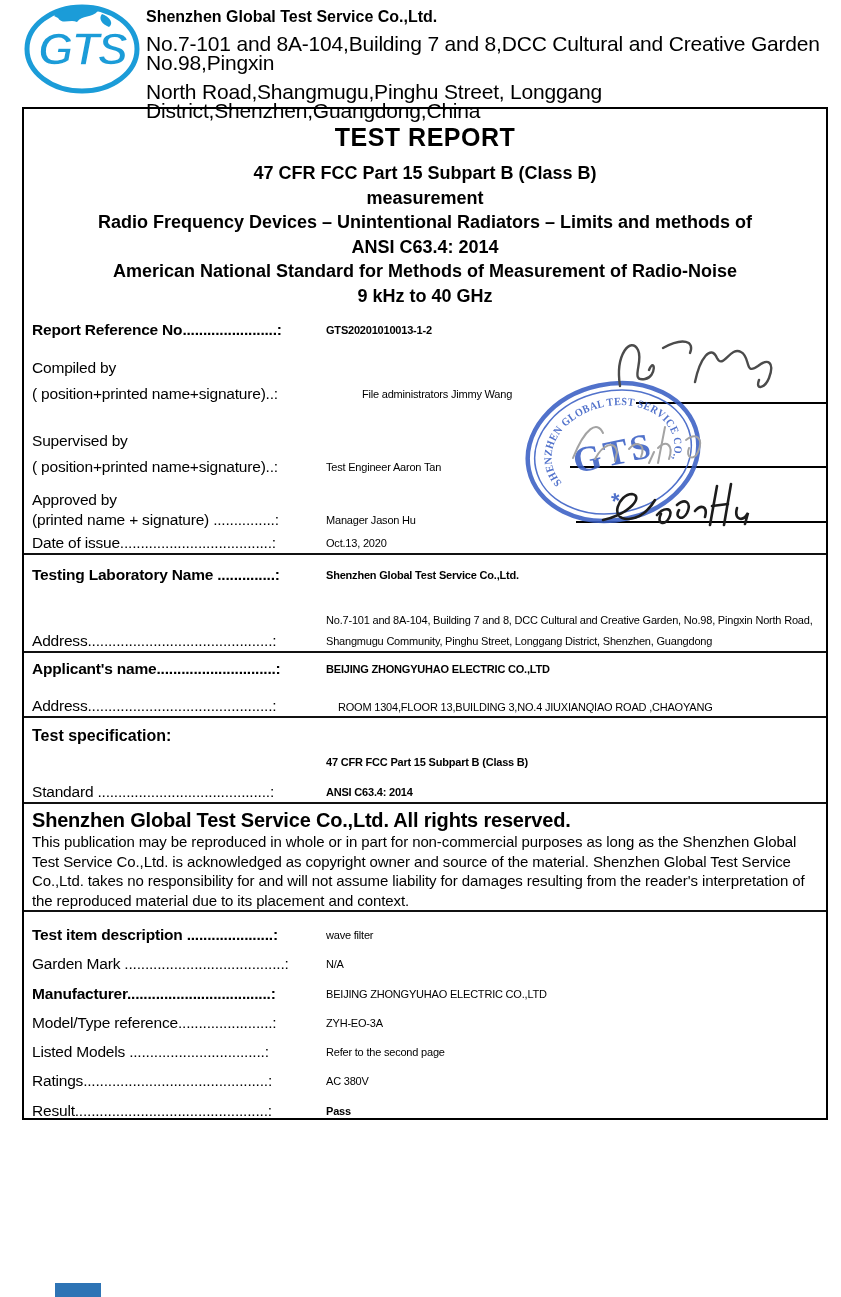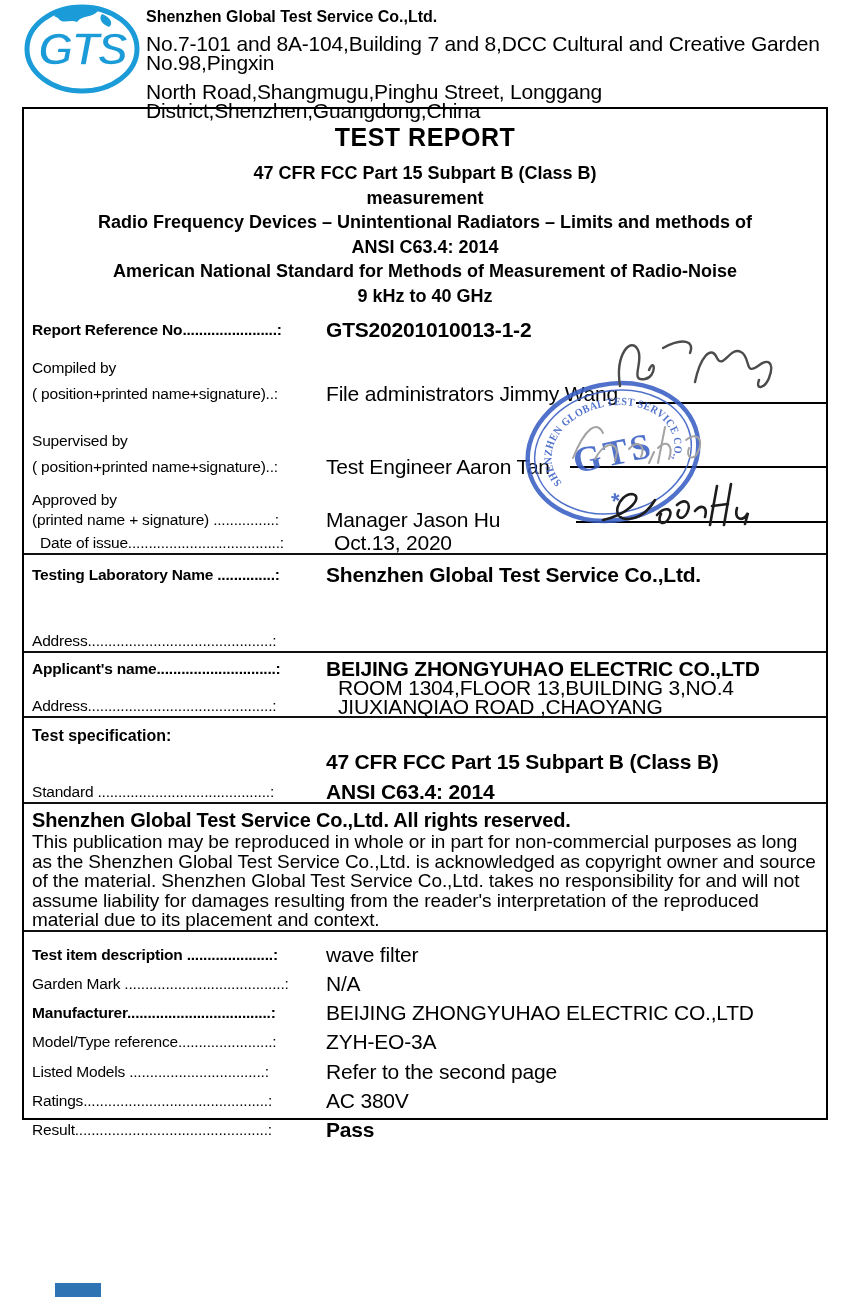--- a/index.html
+++ b/index.html
@@ -22,49 +22,49 @@
     position:absolute; left:22px; top:107px; width:806px; height:1013px;
     border:2px solid #000;
   }
 
   .title-block { height:204px; text-align:center; padding-top:10px; }
   .report-title { font-size:25px; font-weight:bold; line-height:36px; margin-bottom:6px; letter-spacing:0.5px; }
   .t2 { font-size:18px; font-weight:bold; line-height:24.5px; }
 
   .row { display:flex; align-items:flex-end; padding-left:8px; padding-right:6px; }
   .lbl { width:292px; flex:none; font-size:15.5px; line-height:20px; letter-spacing:-0.2px; }
-  .val { flex:1; font-size:21px; line-height:20px; padding-left:2px; letter-spacing:-0.2px; }
+  .val { flex:1; font-size:11px; line-height:20px; padding-left:2px; letter-spacing:-0.2px; }
   .b { font-weight:bold; }
 
   .r-ref { height:27px; padding-top:2px; }
-  .r-compiled { height:64px; padding-top:2px; }
+  .r-compiled { height:64px; padding-top:2px;gap:36px; }
   .r-compiled .sub { margin-top:6px; }
   .r-compiled .val { padding-top:26px; }
   .r-supervised { height:73px; padding-top:11px; }
   .r-supervised .sub { margin-top:6px; }
   .r-supervised .val { padding-top:26px; }
   .r-approved { height:53px; padding-top:2px; }
   .r-approved .val { padding-top:20px; }
-  .r-date { height:23px;margin-left:8px; }
+  .r-date { height:23px; }
 
   .sec { border-top:2px solid #111; }
   .sec-lab .r-name { height:30px; padding-top:13px; }
   .sec-lab .r-addr { height:66px; padding-top:2px; }
   .sec-lab .r-addr .val { line-height:20.5px; }
 
   .sec-app .r-name { height:26px; padding-top:4px; }
   .sec-app .r-addr { height:37px; }
   .sec-app .r-addr .val { line-height:18.5px; max-width:420px;margin-left:12px; }
 
   .sec-spec .spec-heading { height:33px; padding:9px 0 0 8px; font-size:16px; font-weight:bold; }
   .sec-spec .r-std { height:51px; padding-top:3px; }
   .sec-spec .std-l2 { margin-top:10px; }
 
   .sec-copy .reserved { height:26px; padding:5px 0 0 8px; font-size:20px; font-weight:bold; letter-spacing:-0.2px; }
-  .sec-copy .notice { padding:2px 6px 0 8px; font-size:19px; line-height:19.5px; letter-spacing:-0.1px; }
+  .sec-copy .notice { padding:2px 6px 0 8px; font-size:15px; line-height:19.5px; letter-spacing:-0.1px; }
 
   .sec-items .row { height:29.3px; }
   .sec-items .row:first-child { padding-top:4px; height:33px; }
 
   
   .sig-line { position:absolute; height:2px; background:#000; }
   .sig-line-1 { left:636px; top:402px; width:190px; }
   .sig-line-2 { left:570px; top:466px; width:256px; }
   .sig-line-3 { left:576px; top:521px; width:250px; }
 
@@ -140,20 +140,21 @@
     <div class="val">Oct.13, 2020</div>
   </div>
 
   <div class="sec sec-lab">
     <div class="row r-name">
       <div class="lbl b">Testing Laboratory Name ..............:</div>
       <div class="val b">Shenzhen Global Test Service Co.,Ltd.</div>
     </div>
     <div class="row r-addr">
       <div class="lbl">Address.............................................:</div>
+      <div class="val">No.7-101 and 8A-104, Building 7 and 8, DCC Cultural and Creative Garden, No.98, Pingxin North Road, Shangmugu Community, Pinghu Street, Longgang District, Shenzhen, Guangdong</div>
     </div>
   </div>
 
   <div class="sec sec-app">
     <div class="row r-name">
       <div class="lbl b">Applicant's name.............................:</div>
       <div class="val b">BEIJING ZHONGYUHAO ELECTRIC CO.,LTD</div>
     </div>
     <div class="row r-addr">
       <div class="lbl">Address.............................................:</div>

